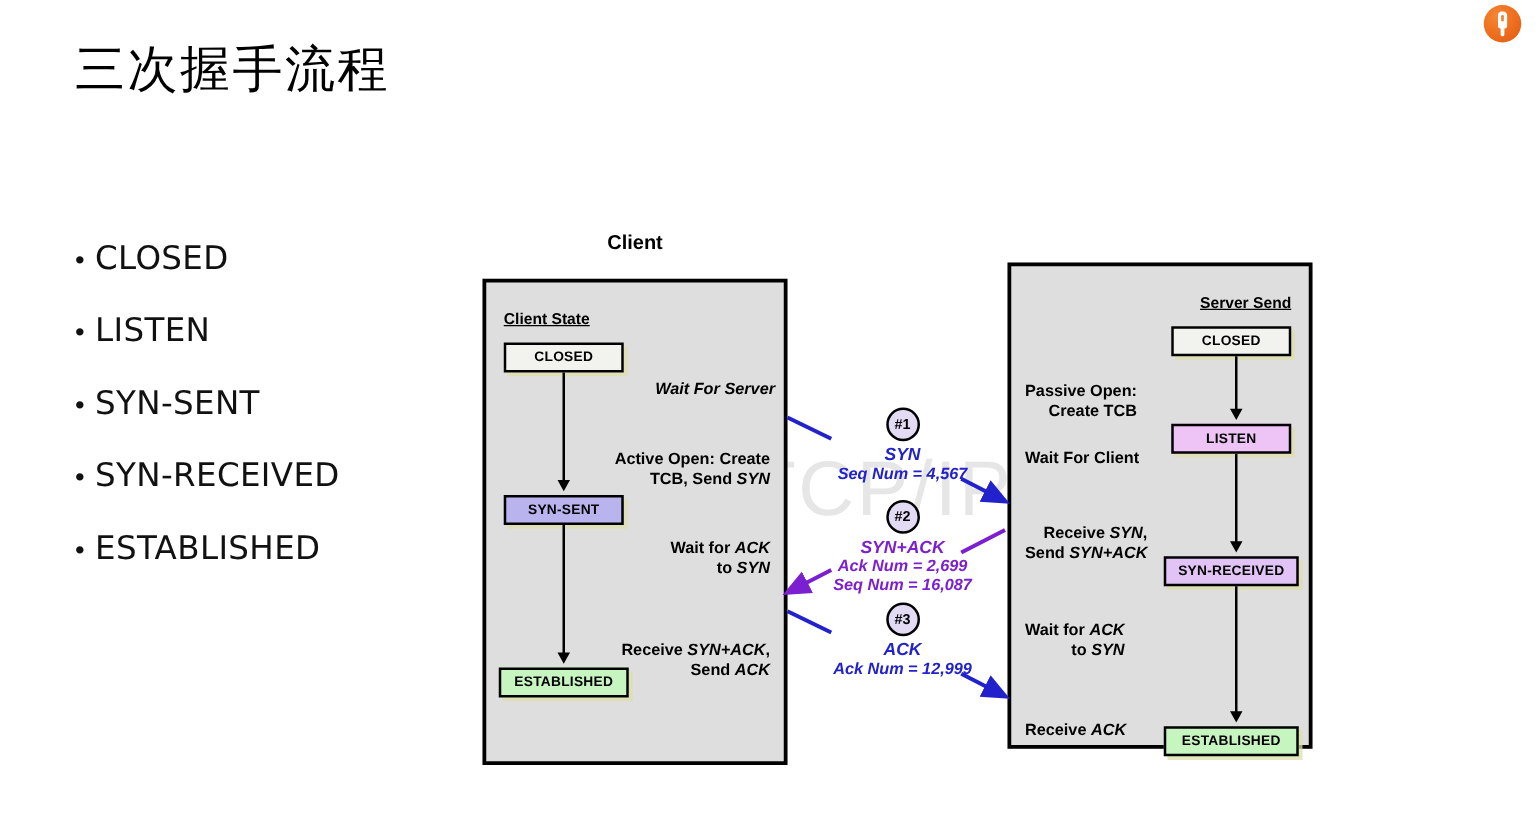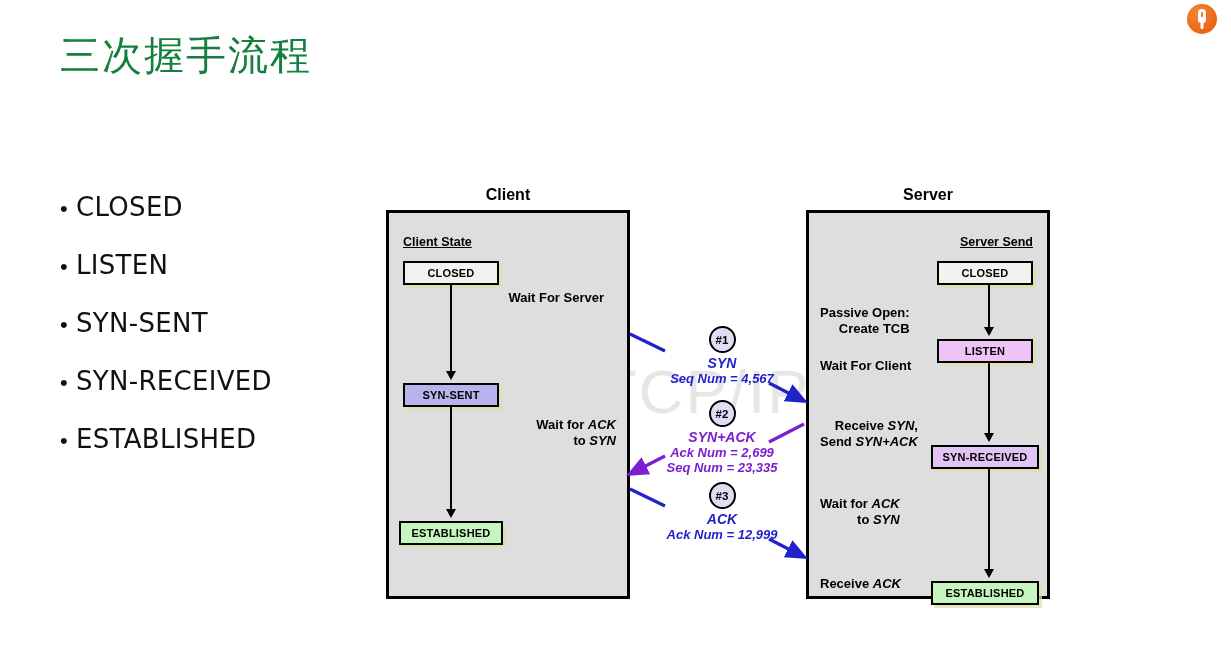--- a/index.html
+++ b/index.html
@@ -15,21 +15,21 @@
       position:relative;flex:0 0 auto;}
   .brand-mark::before{content:"";position:absolute;left:50%;top:5px;width:8px;height:14px;
       border:3px solid #ffffff;border-radius:5px 5px 4px 4px;border-bottom:none;
       transform:translateX(-50%);box-sizing:border-box;}
   .brand-mark::after{content:"";position:absolute;left:50%;top:13px;width:3px;height:12px;
       background:#ffffff;transform:translateX(-50%);border-radius:0 0 2px 2px;}
   .brand-text{font-size:25px;font-weight:700;color:#3b3b3b;letter-spacing:1px;
       font-family:"DejaVu Sans","Liberation Sans",sans-serif;}
 
   
-  .slide-title{position:absolute;left:60px;top:28px;font-size:40px;color:#15803d;
+  .slide-title{position:absolute;left:60px;top:28px;font-size:40px;color:#000000;
       font-weight:400;letter-spacing:2px;
       font-family:"DejaVu Sans","Liberation Sans",sans-serif;}
 
   
   .bullets{position:absolute;left:60px;top:192px;width:300px;}
   .bullet{display:flex;align-items:baseline;margin-bottom:28px;}
   .bullet-dot{width:16px;flex:0 0 16px;font-size:22px;line-height:1;color:#111;}
   .bullet-label{font-size:26px;color:#111111;letter-spacing:.3px;
       font-family:"DejaVu Sans","Liberation Sans",sans-serif;}
 
@@ -40,21 +40,21 @@
       font-family:"Liberation Sans",sans-serif;pointer-events:none;z-index:0;
       white-space:nowrap;}
 
   .col-heading{position:absolute;top:0;font-size:16px;font-weight:700;color:#000;
       text-align:center;width:244px;}
   .heading-client{left:0;}
   .heading-server{left:420px;}
 
   .panel{position:absolute;top:24px;width:244px;height:389px;background:#dedede;
       border:3px solid #000000;box-sizing:border-box;z-index:1;}
-  .panel-client{left:0;}
+  .panel-client{left:0;margin-top:13px;}
   .panel-server{left:420px;}
 
   .state-title{position:absolute;font-size:12.5px;font-weight:700;color:#000;
       text-decoration:underline;}
 
   .state-box{position:absolute;border:2.5px solid #000;box-sizing:border-box;
       font-size:11px;font-weight:700;color:#000;display:flex;align-items:center;
       justify-content:center;box-shadow:3px 3px 0 rgba(221,221,170,.75);
       letter-spacing:.2px;}
 
@@ -108,37 +108,38 @@
     <span class="bullet-dot">•</span>
     <span class="bullet-label">ESTABLISHED</span>
   </div>
 </div>
 
 <div class="diagram">
 
   <div class="watermark">The TCP/IP Guide</div>
 
   <div class="col-heading heading-client">Client</div>
-  <div class="col-heading heading-server">Server</div>
 
   <div class="panel panel-client">
     <div class="state-title" style="left:14px;top:22px;">Client State</div>
 
     <div class="state-box" style="left:14px;top:48px;width:96px;height:24px;background:#f2f2ee;">CLOSED</div>
     <div class="vline" style="left:61px;top:72px;height:88px;"></div>
     <div class="vhead" style="left:57px;top:158px;"></div>
 
     <div class="state-box" style="left:14px;top:170px;width:96px;height:24px;background:#b9b4ee;">SYN-SENT</div>
     <div class="vline" style="left:61px;top:194px;height:104px;"></div>
     <div class="vhead" style="left:57px;top:296px;"></div>
 
     <div class="state-box" style="left:10px;top:308px;width:104px;height:24px;background:#c6f5c0;">ESTABLISHED</div>
 
-    <div class="note right" style="right:23px;top:77px;width:180px;">Wait For Server</div>
+    <div class="note right" style="right:7px;top:77px;width:180px;font-style:italic;">Wait For Server</div>
+    <div class="note right" style="right:11px;top:133px;width:185px;">Active Open: Create<br>TCB, Send <em>SYN</em></div>
     <div class="note right" style="right:11px;top:204px;width:180px;">Wait for <em>ACK</em><br>to <em>SYN</em></div>
+    <div class="note right" style="right:11px;top:286px;width:185px;">Receive <em>SYN+ACK</em>,<br>Send <em>ACK</em></div>
   </div>
 
   <div class="panel panel-server">
     <div class="state-title" style="right:14px;top:22px;">Server Send</div>
 
     <div class="state-box" style="right:14px;top:48px;width:96px;height:24px;background:#f2f2ee;">CLOSED</div>
     <div class="vline" style="right:57px;top:72px;height:44px;"></div>
     <div class="vhead" style="right:53px;top:114px;"></div>
 
     <div class="state-box" style="right:14px;top:126px;width:96px;height:24px;background:#eec3f5;">LISTEN</div>
@@ -181,21 +182,21 @@
   <div class="msg" style="top:140px;">
     <div class="msg-badge">#1</div>
     <div class="msg-name blue">SYN</div>
     <div class="msg-line blue">Seq Num = 4,567</div>
   </div>
 
   <div class="msg" style="top:214px;">
     <div class="msg-badge">#2</div>
     <div class="msg-name purple">SYN+ACK</div>
     <div class="msg-line purple">Ack Num = 2,699</div>
-    <div class="msg-line purple">Seq Num = 23,335</div>
+    <div class="msg-line purple">Seq Num = 16,087</div>
   </div>
 
   <div class="msg" style="top:296px;">
     <div class="msg-badge">#3</div>
     <div class="msg-name blue">ACK</div>
     <div class="msg-line blue">Ack Num = 12,999</div>
   </div>
 
 </div>
 

